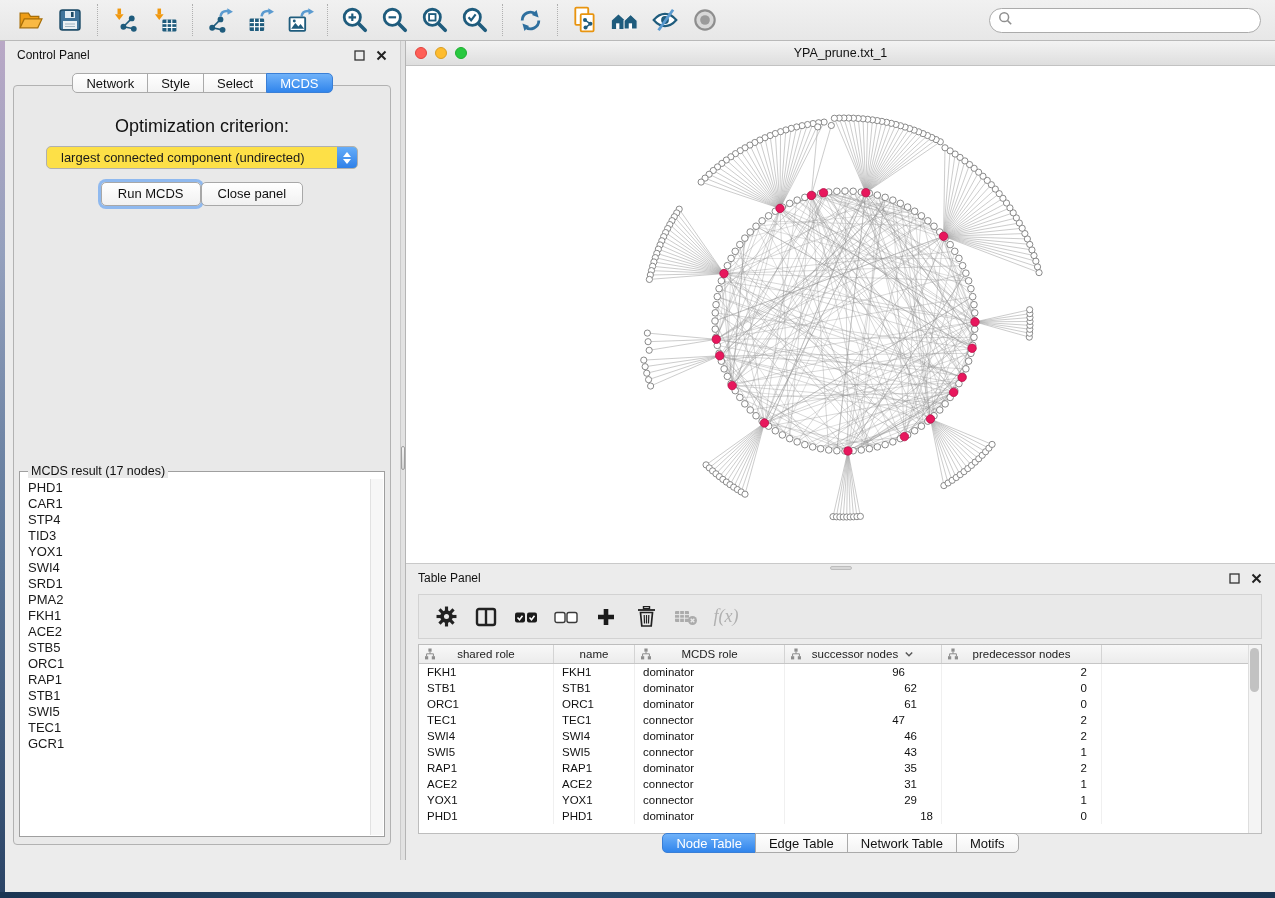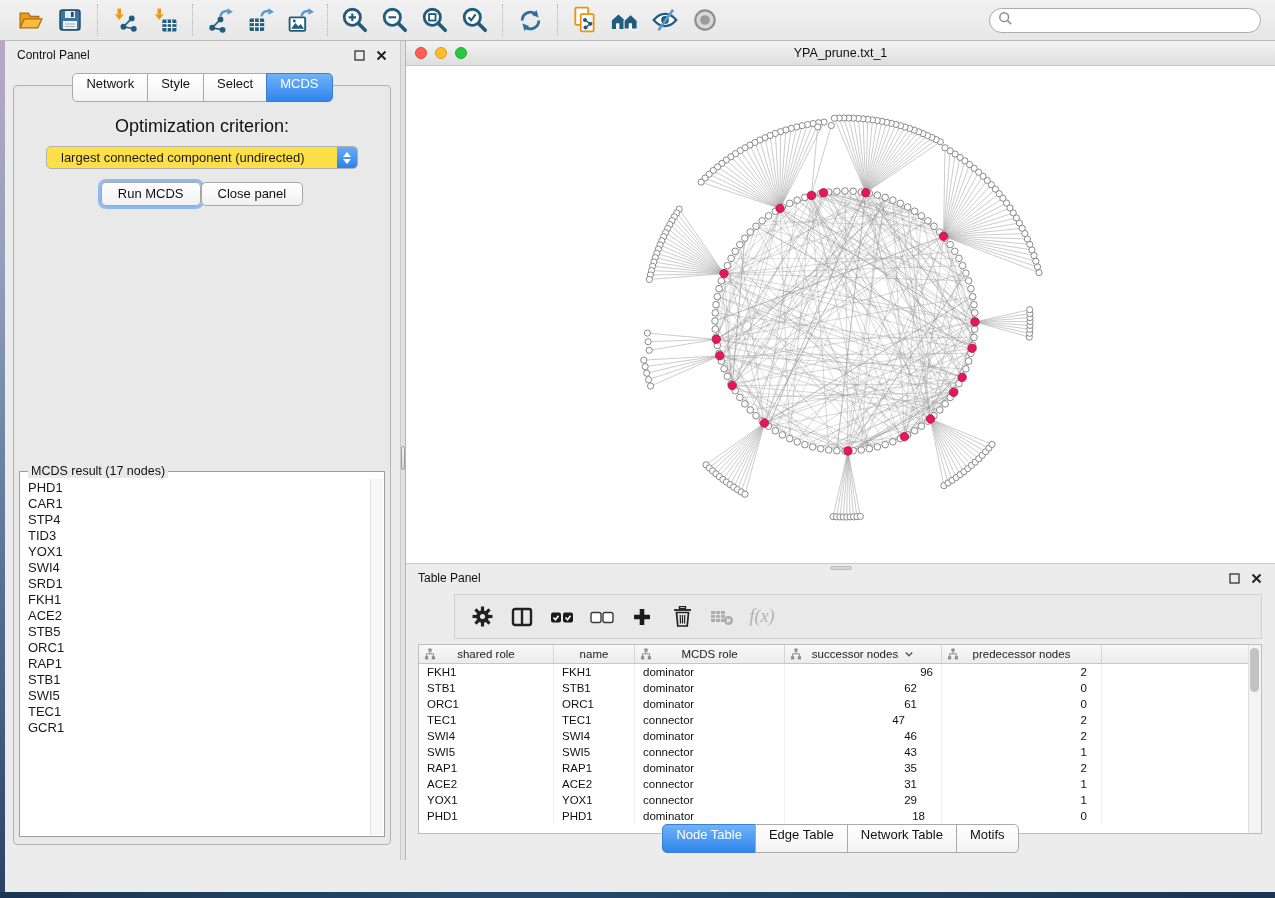--- a/index.html
+++ b/index.html
@@ -18,21 +18,21 @@
   #left-strip { position:absolute; left:0; top:41px; width:5px; height:851px; background:linear-gradient(#b9a8c6 0%,#94a0bd 25%,#5b7698 60%,#2b4466 100%); }
   #bottom-strip { position:absolute; left:0; top:892px; width:1275px; height:6px; background:linear-gradient(90deg,#1b3553,#27496b 40%,#1b3553); }
 
   
   #control-panel { position:absolute; left:5px; top:41px; width:395px; height:819px; background:#ececec; }
   .panel-head { height:28px; display:flex; align-items:center; padding:0 12px; }
   .panel-title { font-size:12px; color:#111; }
   .panel-head .spacer { flex:1; }
   .wicon { width:14px; height:14px; display:flex; align-items:center; justify-content:center; margin-left:8px; cursor:default; }
   #cp-tabs { position:absolute; top:32px; left:0; width:100%; display:flex; justify-content:center; z-index:2; }
-  .seg { font-size:13px; padding:2px 13px 10px; background:linear-gradient(#ffffff,#f3f3f3); border:1px solid #aaaaaa; margin-left:-1px; color:#111; cursor:default; }
+  .seg { font-size:13px; padding:2px 13px 1px; background:linear-gradient(#ffffff,#f3f3f3); border:1px solid #aaaaaa; margin-left:-1px; color:#111; cursor:default; }
   .seg:first-child { border-radius:5px 0 0 5px; margin-left:0; }
   .seg:last-child { border-radius:0 5px 5px 0; }
   .seg.active { background:linear-gradient(#6fb2f9,#3085ec); border-color:#3a7fd6; color:#fff; }
   #cp-content { position:absolute; left:8px; right:9px; top:44px; height:760px; background:#e9e9e9; border:1px solid #b2b2b2; border-radius:4px; }
   #criterion-label { margin-top:30px; text-align:center; font-size:18px; color:#111; }
   #criterion-select { margin:9px auto 0; width:312px; height:23px; background:#fde047; border:1px solid #b0b0b0; border-radius:5px; display:flex; align-items:center; cursor:default; }
   #criterion-select .val { flex:1; font-size:13px; padding-left:14px; white-space:nowrap; }
   #criterion-select .cap { width:20px; height:21px; border-radius:0 4px 4px 0; background:linear-gradient(#66adf9,#2f80e8); display:flex; flex-direction:column; align-items:center; justify-content:center; gap:2px; }
   .tri-up { width:0; height:0; border-left:4px solid transparent; border-right:4px solid transparent; border-bottom:5px solid #fff; }
   .tri-dn { width:0; height:0; border-left:4px solid transparent; border-right:4px solid transparent; border-top:5px solid #fff; }
@@ -54,21 +54,21 @@
   #net-titlebar { height:25px; background:linear-gradient(#f3f3f3,#dedede); border-bottom:1px solid #c2c2c2; position:relative; display:flex; align-items:center; }
   .lights { display:flex; gap:8px; padding-left:9px; }
   .light { width:12px; height:12px; border-radius:50%; }
   #net-title { position:absolute; left:0; right:0; text-align:center; font-size:12.5px; color:#111; }
   #net-canvas { position:relative; width:869px; height:496px; background:#fff; }
   #net-canvas svg { display:block; }
 
   
   #table-panel { position:absolute; left:406px; top:563px; width:869px; height:297px; background:#ececec; border-top:1px solid #c9c9c9; }
   #tp-drag { position:absolute; top:2px; left:50%; width:22px; height:4px; margin-left:-11px; background:#d7d7d7; border:1px solid #bdbdbd; border-radius:2px; }
-  #tp-toolbar { position:absolute; left:12px; right:13px; top:30px; height:45px; background:#e9e9e9; border:1px solid #d2d2d2; display:flex; align-items:center; padding-left:14px;margin-left:36px; }
+  #tp-toolbar { position:absolute; left:12px; right:13px; top:30px; height:45px; background:#e9e9e9; border:1px solid #d2d2d2; display:flex; align-items:center; padding-left:14px; }
   .tpt-ico { width:26px; height:26px; display:flex; align-items:center; justify-content:center; margin-right:14px; cursor:default; }
   .fx-glyph { font-family:"Liberation Serif","DejaVu Serif",serif; font-style:italic; font-size:18px; color:#b0b0b0; }
   #node-table { position:absolute; left:12px; right:13px; top:80px; height:190px; background:#fff; border:1px solid #bdbdbd; overflow:hidden; }
   #nt-head { display:flex; height:19px; background:linear-gradient(#f8f8f8,#ececec); border-bottom:1px solid #c6c6c6; }
   .nt-hcell { position:relative; display:flex; align-items:center; justify-content:center; font-size:11.5px; color:#222; border-right:1px solid #d4d4d4; }
   .nt-hcell .colicon { position:absolute; left:5px; top:3px; }
   .nt-hcell .sort { margin-left:6px; display:flex; }
   .nt-row { display:flex; height:16px; }
   .nt-cell { font-size:11.5px; color:#111; border-right:1px solid #f0f0f0; display:flex; align-items:center; }
   .nt-cell.left { padding-left:8px; }
@@ -287,20 +287,21 @@
       <fieldset id="mcds-fieldset">
         <legend>MCDS result (17 nodes)</legend>
         <div id="mcds-list">
             <div class="mcds-item">PHD1</div>
             <div class="mcds-item">CAR1</div>
             <div class="mcds-item">STP4</div>
             <div class="mcds-item">TID3</div>
             <div class="mcds-item">YOX1</div>
             <div class="mcds-item">SWI4</div>
             <div class="mcds-item">SRD1</div>
+            <div class="mcds-item">PMA2</div>
             <div class="mcds-item">FKH1</div>
             <div class="mcds-item">ACE2</div>
             <div class="mcds-item">STB5</div>
             <div class="mcds-item">ORC1</div>
             <div class="mcds-item">RAP1</div>
             <div class="mcds-item">STB1</div>
             <div class="mcds-item">SWI5</div>
             <div class="mcds-item">TEC1</div>
             <div class="mcds-item">GCR1</div>
           </div>
@@ -1153,21 +1154,21 @@
                 <rect x="7.8" y="8.2" width="3.2" height="3.2" fill="#8d8d8d"></rect>
               </svg></span>
             <span>predecessor nodes</span>
           </div>
         </div>
       <div id="nt-body">
           <div class="nt-row">
             <div class="nt-cell left" style="width: 135px;">FKH1</div>
             <div class="nt-cell left" style="width: 81px;">FKH1</div>
             <div class="nt-cell left" style="width: 150px;">dominator</div>
-            <div class="nt-cell right" style="width: 157px; padding-right: 8px;">96</div>
+            <div class="nt-cell right" style="width: 157px; padding-right: 36px;">96</div>
             <div class="nt-cell right" style="width: 160px; padding-right: 14px;">2</div>
           </div>
           <div class="nt-row">
             <div class="nt-cell left" style="width: 135px;">STB1</div>
             <div class="nt-cell left" style="width: 81px;">STB1</div>
             <div class="nt-cell left" style="width: 150px;">dominator</div>
             <div class="nt-cell right" style="width: 157px; padding-right: 24px;">62</div>
             <div class="nt-cell right" style="width: 160px; padding-right: 14px;">0</div>
           </div>
           <div class="nt-row">
@@ -1216,21 +1217,21 @@
             <div class="nt-cell left" style="width: 135px;">YOX1</div>
             <div class="nt-cell left" style="width: 81px;">YOX1</div>
             <div class="nt-cell left" style="width: 150px;">connector</div>
             <div class="nt-cell right" style="width: 157px; padding-right: 24px;">29</div>
             <div class="nt-cell right" style="width: 160px; padding-right: 14px;">1</div>
           </div>
           <div class="nt-row">
             <div class="nt-cell left" style="width: 135px;">PHD1</div>
             <div class="nt-cell left" style="width: 81px;">PHD1</div>
             <div class="nt-cell left" style="width: 150px;">dominator</div>
-            <div class="nt-cell right" style="width: 157px; padding-right: 16px;">18</div>
+            <div class="nt-cell right" style="width: 157px; padding-right: 8px;">18</div>
             <div class="nt-cell right" style="width: 160px; padding-right: 14px;">0</div>
           </div>
         </div>
       <div id="nt-scroll">
           <div id="nt-thumb"></div>
         </div>
     </div>
     <div id="tp-tabs">
         <div class="seg active">Node Table</div>
         <div class="seg">Edge Table</div>

